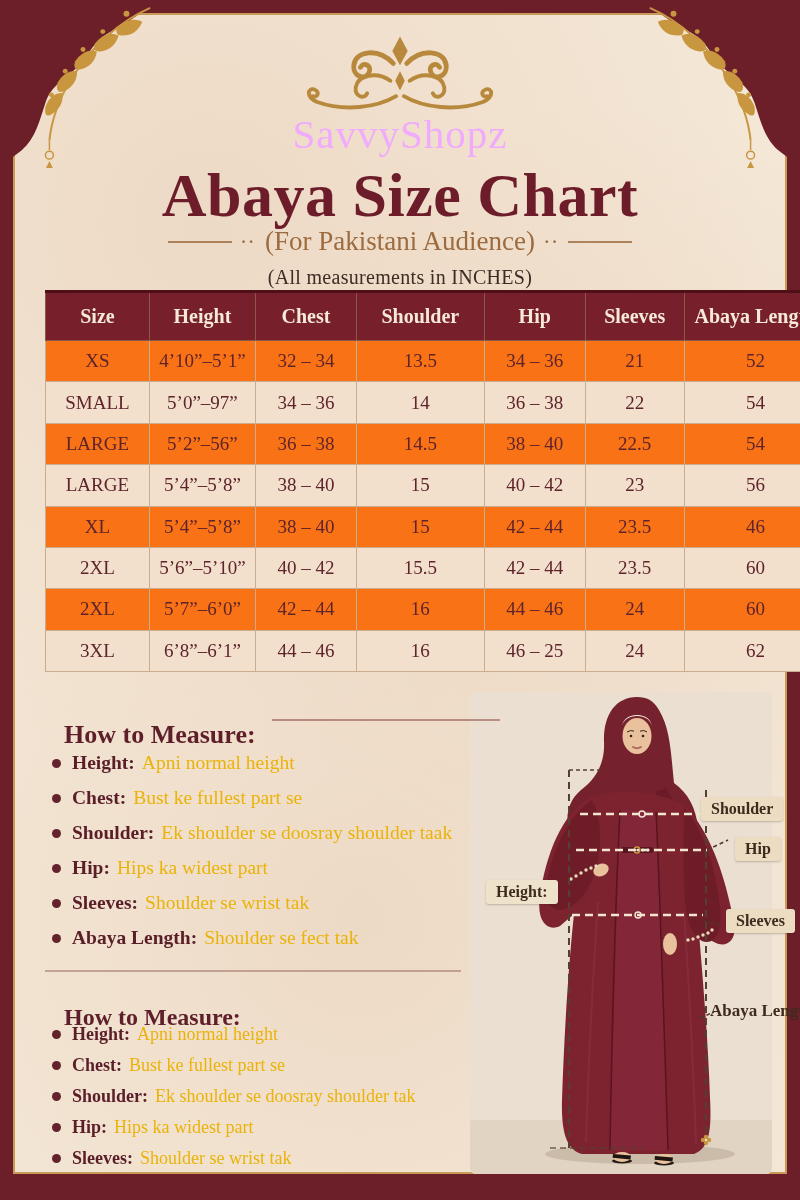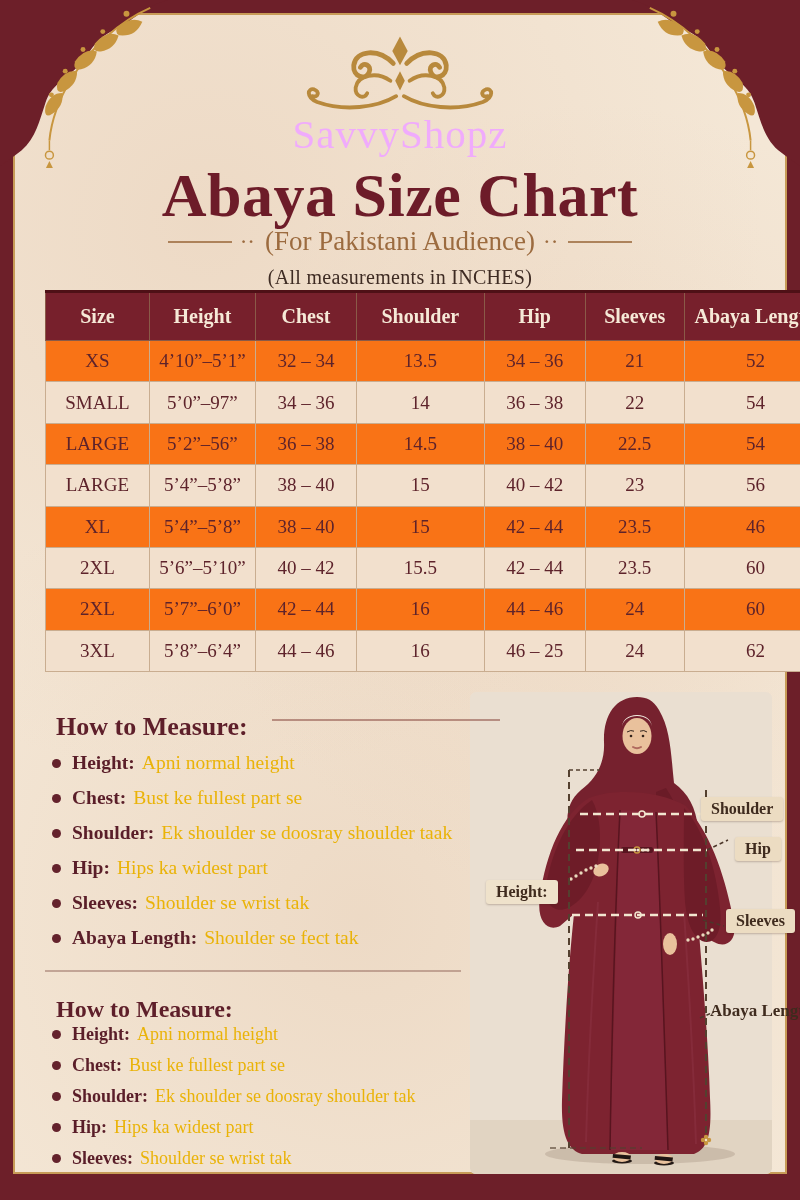--- a/index.html
+++ b/index.html
@@ -51,21 +51,21 @@
   .size-table th{
     background:#77202c;color:#f6e9d7;font-size:20px;font-weight:bold;
     height:47px;border:1px solid #8a5a48;padding:0 2px;
   }
   .size-table td{
     font-size:19px;color:#5e232b;text-align:center;
     border:1px solid #c9ad90;background:#f97316;padding:0 2px;
   }
   .size-table tbody tr:nth-child(even) td{background:#f2e0cd;}
 
-  .measure-h{position:absolute;left:48px;margin:8px;font-size:26px;font-weight:bold;color:#5e1f2a;z-index:3;}
+  .measure-h{position:absolute;left:48px;margin:16px;font-size:26px;font-weight:bold;color:#5e1f2a;z-index:3;}
   .h1-pos{top:704px;}
   .h2-pos{top:988px;font-size:24px;}
   .h-rule{position:absolute;left:272px;top:719px;width:228px;height:2px;background:#8a4a42;opacity:.55;z-index:3;}
   .section-divider{position:absolute;left:45px;top:970px;width:416px;height:2px;background:#8a5a50;opacity:.45;z-index:3;}
 
   ul.measure-list{position:absolute;left:52px;margin:0;padding:0;list-style:none;z-index:3;}
   .list1{top:752px;}
   .list2{top:1024px;}
   .measure-list li{display:flex;align-items:baseline;margin-bottom:13px;font-size:19.5px;}
   .list2 li{font-size:18px;margin-bottom:10px;}
@@ -245,21 +245,21 @@
           <td>2XL</td>
           <td>5’7”–6’0”</td>
           <td>42 – 44</td>
           <td>16</td>
           <td>44 – 46</td>
           <td>24</td>
           <td>60</td>
         </tr>
         <tr>
           <td>3XL</td>
-          <td>5’8”–6’4”</td>
+          <td>6’8”–6’1”</td>
           <td>44 – 46</td>
           <td>16</td>
           <td>46 – 25</td>
           <td>24</td>
           <td>62</td>
         </tr>
       </tbody>
   </table>
 
   <h2 class="measure-h h1-pos">How to Measure:</h2>

